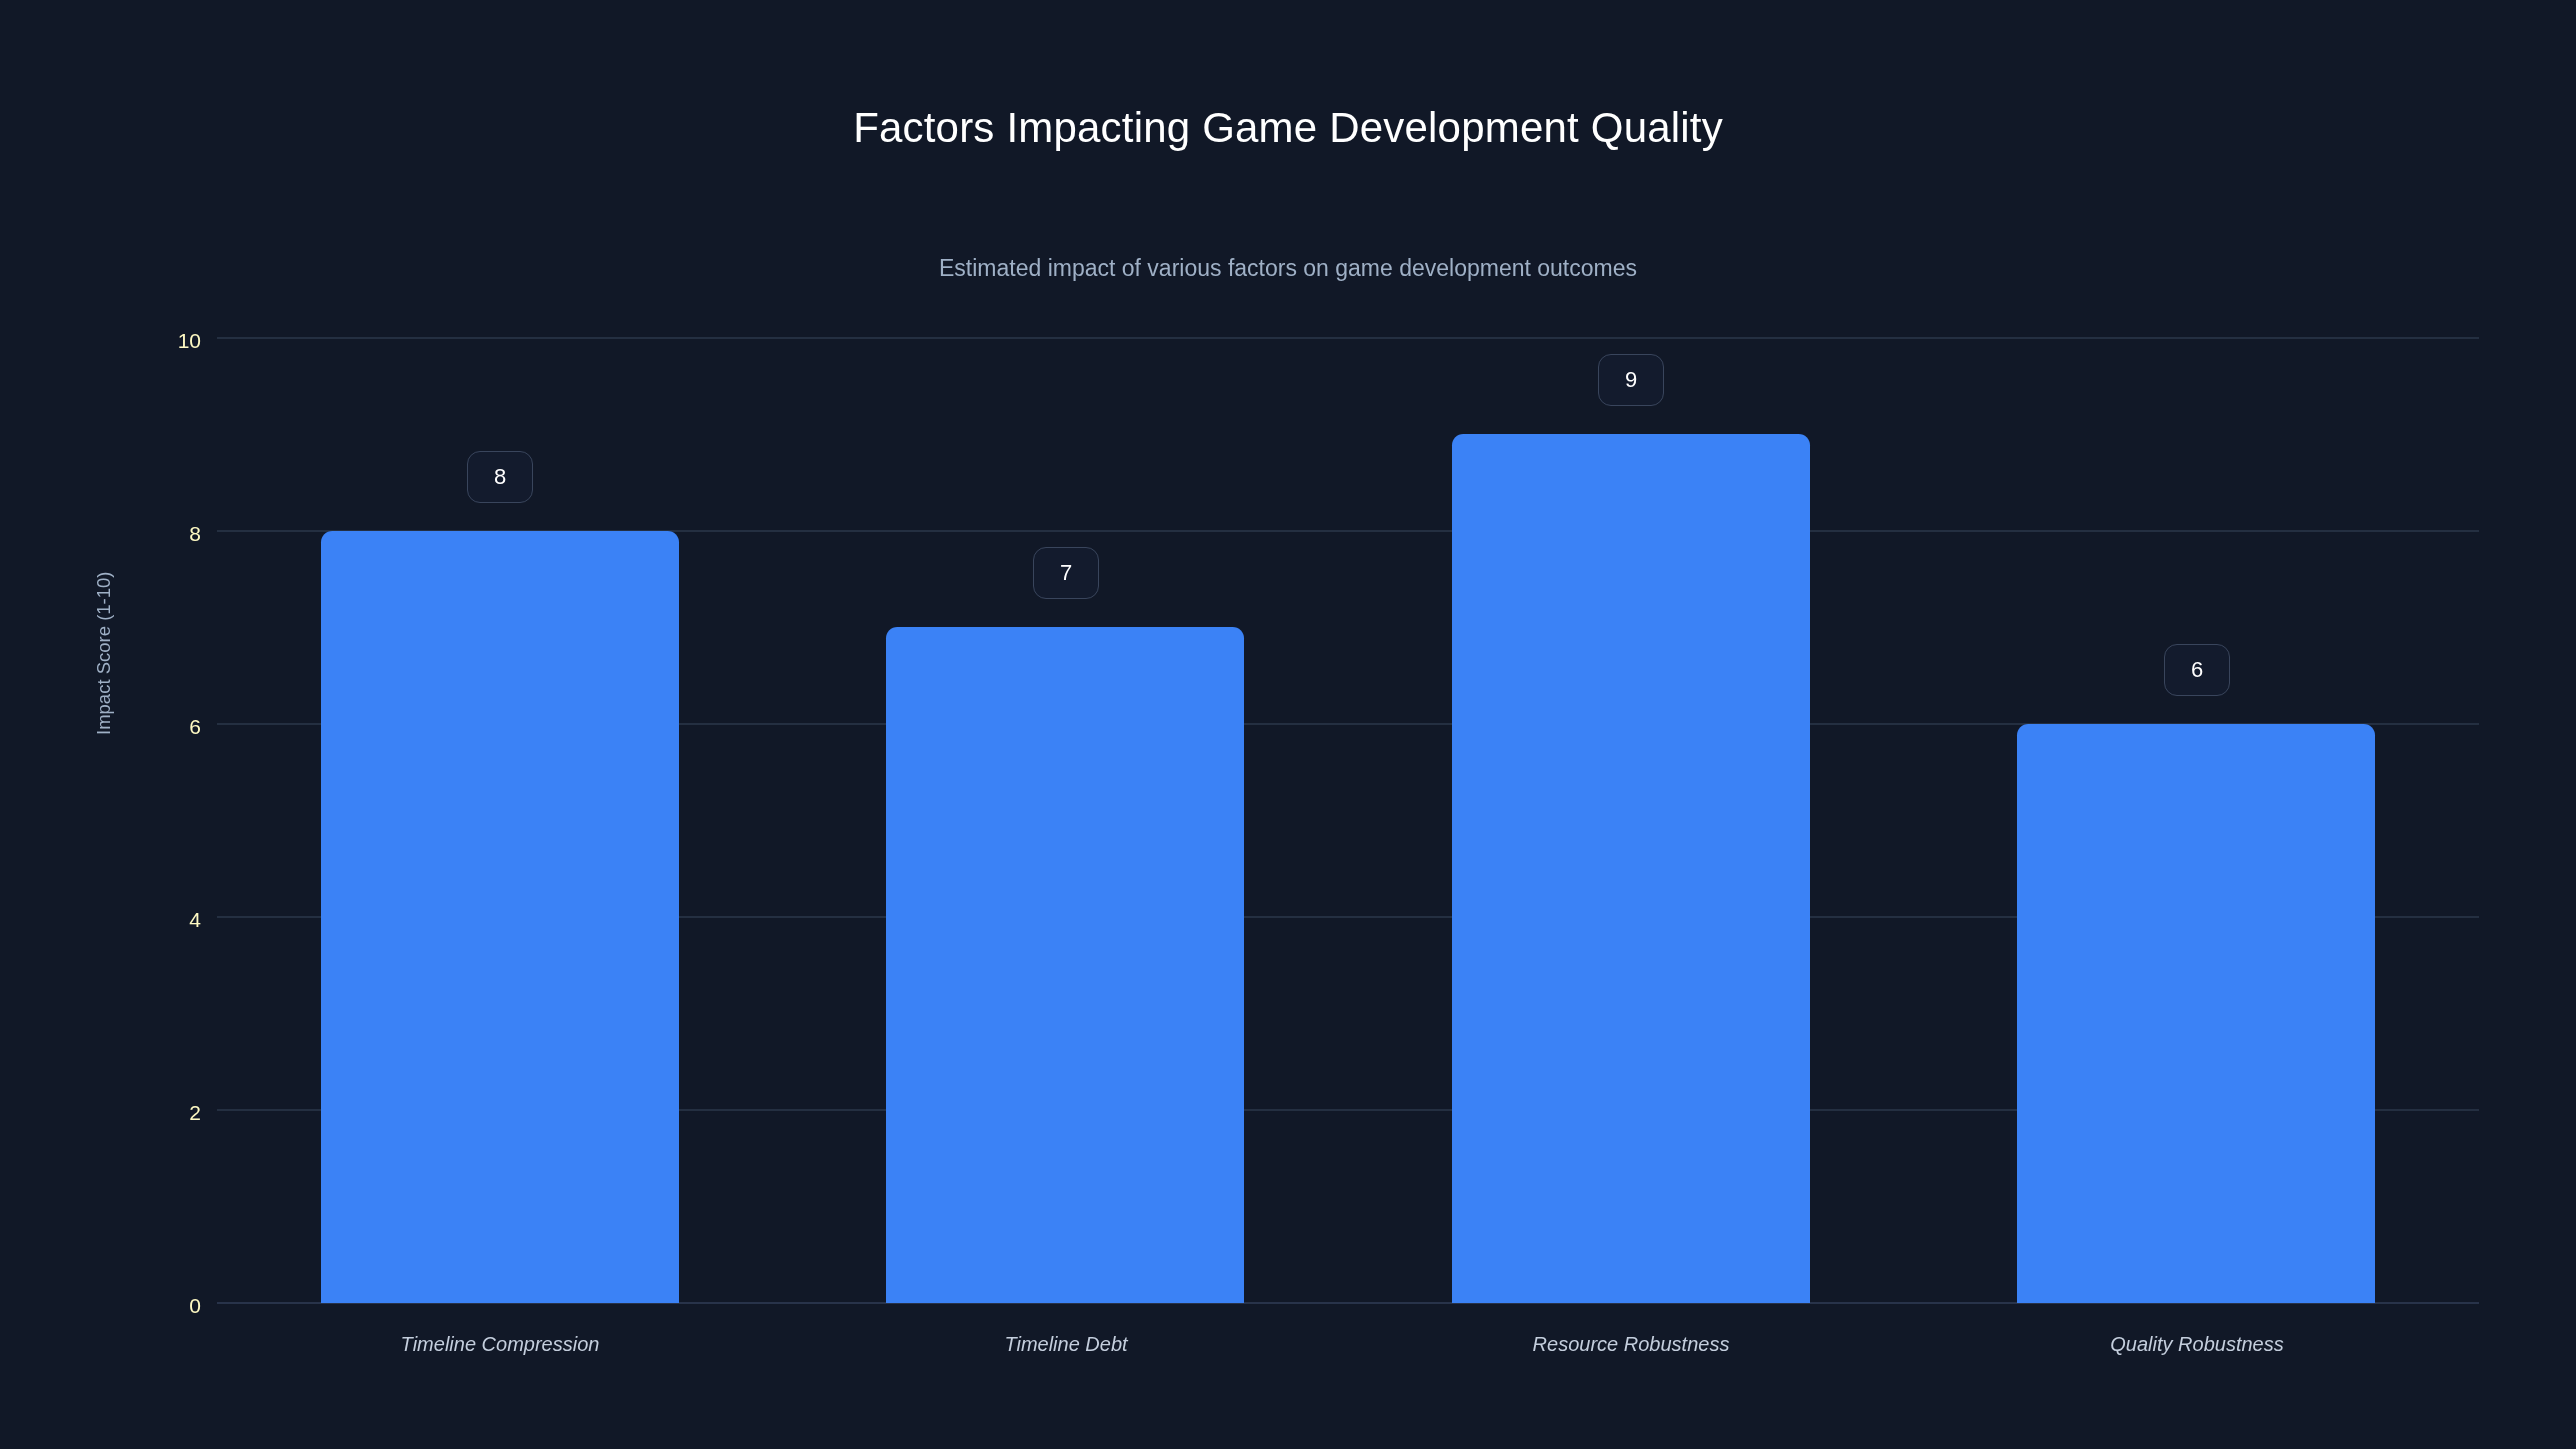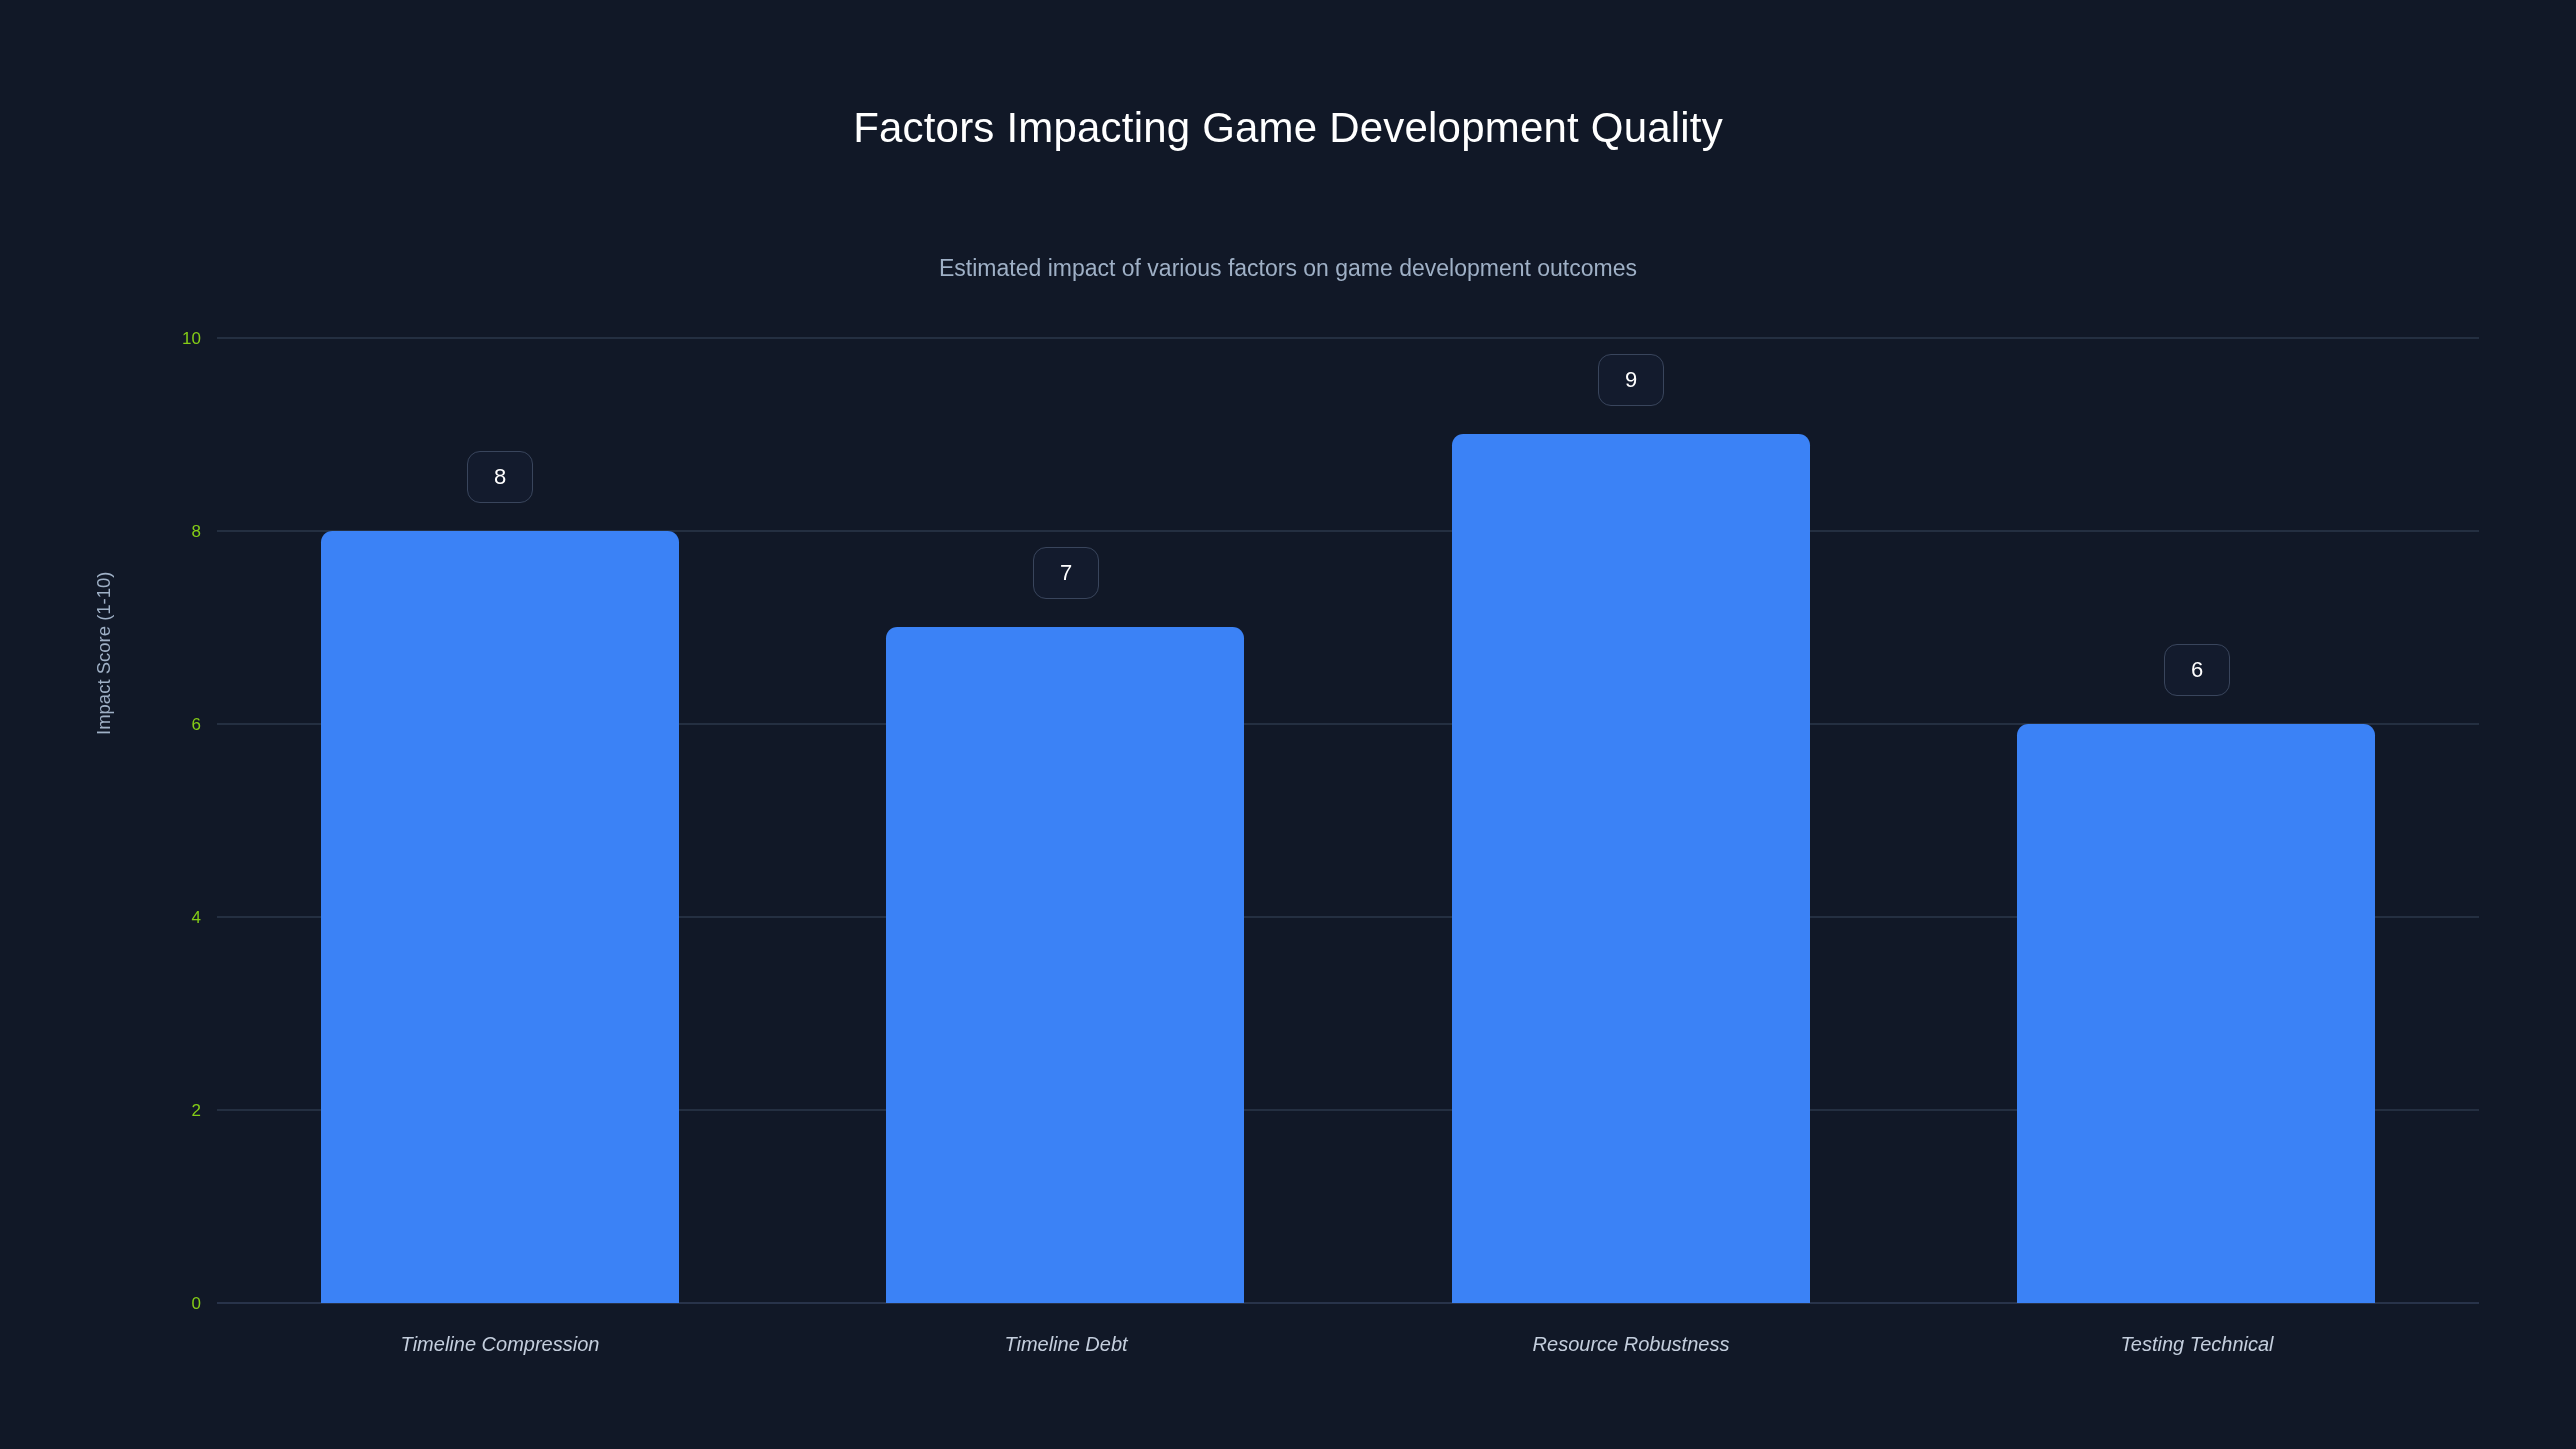--- a/index.html
+++ b/index.html
@@ -66,22 +66,22 @@
   }
   .gridline.baseline {
     background: #2a3purple;
     background: #28334a;
   }
 
   
   .y-tick-label {
     position: absolute;
     right: 2586px; 
-    font-size: 17px;
-    color: #84cc16;
+    font-size: 21px;
+    color: #fef9c3;
     text-align: right;
     line-height: 1;
     white-space: nowrap;
   }
   .y-axis-title {
     position: absolute;
     left: 95px;
     top: 725px;
     font-size: 18.5px;
     color: #9fb0c6;
@@ -169,17 +169,17 @@
   <div id="badge-layer">
       <div class="value-badge" style="left: 467px; top: 441px;">8</div>
       <div class="value-badge" style="left: 1033px; top: 537px;">7</div>
       <div class="value-badge" style="left: 1598px; top: 344px;">9</div>
       <div class="value-badge" style="left: 2164px; top: 634px;">6</div>
     </div>
   <div id="x-tick-layer">
       <div class="x-tick-label" style="left: 217px; width: 566px;">Timeline Compression</div>
       <div class="x-tick-label" style="left: 783px; width: 566px;">Timeline Debt</div>
       <div class="x-tick-label" style="left: 1348px; width: 566px;">Resource Robustness</div>
-      <div class="x-tick-label" style="left: 1914px; width: 566px;">Testing Technical</div>
+      <div class="x-tick-label" style="left: 1914px; width: 566px;">Quality Robustness</div>
     </div>
 
 </div>
 
 
 </body></html>

